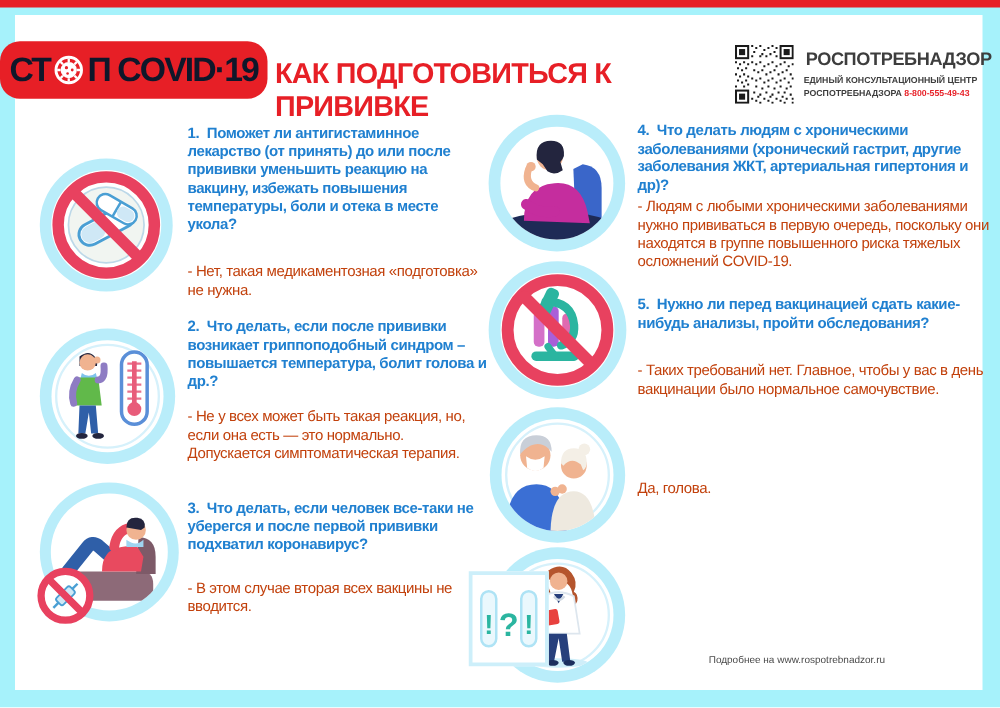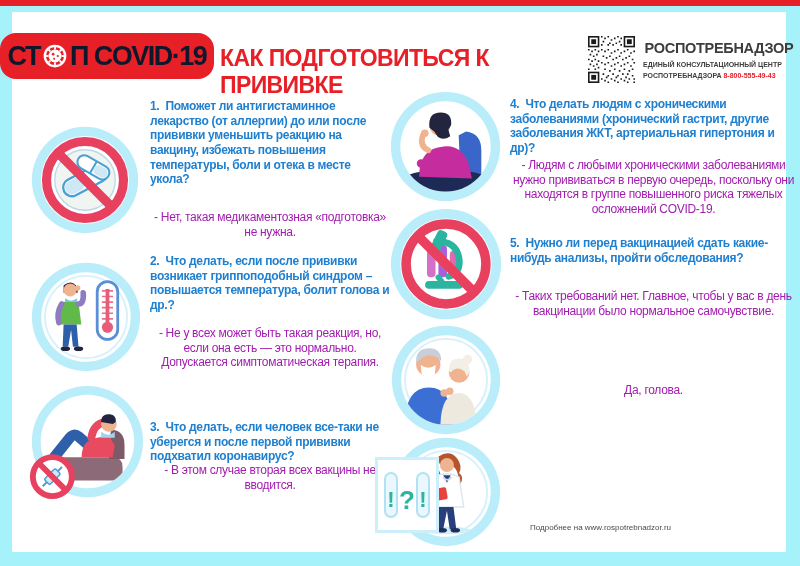--- a/index.html
+++ b/index.html
@@ -14,26 +14,26 @@
   .title{position:absolute;left:220px;top:45px;width:372px;text-align:left;
     font-size:23px;font-weight:bold;color:#e71f26;letter-spacing:-0.6px;z-index:3;}
   .qr{position:absolute;left:588px;top:36px;width:47px;height:47px;z-index:3;}
   .agency{position:absolute;left:643px;top:40px;width:152px;z-index:3;}
   .agency-name{font-size:14.5px;font-weight:bold;color:#3d3d3d;letter-spacing:-0.3px;text-align:center;}
   .agency-sub{margin-top:4px;font-size:7px;font-weight:bold;color:#3d3d3d;line-height:1.5;}
   .agency-sub .phone{color:#e71f26;}
   .ill{position:absolute;z-index:1;}
   .q,.a{position:absolute;font-size:12px;line-height:1.22;letter-spacing:-0.3px;z-index:2;}
   .q{font-weight:bold;color:#2080d0;}
-  .a{color:#a21caf;text-align:center;}
+  .a{color:#c2410c;}
   .qnum{margin-right:6px;}
   .lab-card{position:absolute;left:375px;top:457px;width:64px;height:76px;background:#fff;
     border:3px solid #cdeffa;box-sizing:border-box;z-index:3;display:flex;
     align-items:center;justify-content:center;}
-  .footer{position:absolute;left:530px;top:523px;width:215px;text-align:left;
+  .footer{position:absolute;left:530px;top:523px;width:215px;text-align:center;
     font-size:8px;color:#4a4a4a;z-index:2;}
 </style>
 </head>
 <body>
 
 <div class="poster">
   <div class="top-red"></div>
   <div class="sheet"></div>
 
   <div class="stop-box">
@@ -257,30 +257,30 @@
     <svg width="56" height="64" viewBox="0 0 56 64">
       <rect x="6" y="10" width="12" height="44" rx="6" fill="#eaf8fd" stroke="#aee3f5" stroke-width="2"></rect>
       <rect x="38" y="10" width="12" height="44" rx="6" fill="#eaf8fd" stroke="#aee3f5" stroke-width="2"></rect>
       <text x="12" y="44" text-anchor="middle" font-size="22" font-weight="bold" fill="#2bb5a0">!</text>
       <text x="28" y="46" text-anchor="middle" font-size="26" font-weight="bold" fill="#2bb5a0">?</text>
       <text x="44" y="44" text-anchor="middle" font-size="22" font-weight="bold" fill="#2bb5a0">!</text>
     </svg>
   </div>
 
   <div class="q" style="left:150px;top:99px;width:240px">
-    <span class="qnum">1.</span><span>Поможет ли антигистаминное лекарство (от аллергии) до или после прививки уменьшить реакцию на вакцину, избежать повышения температуры, боли и отека в месте укола?</span>
+    <span class="qnum">1.</span><span>Поможет ли антигистаминное лекарство (от принять) до или после прививки уменьшить реакцию на вакцину, избежать повышения температуры, боли и отека в месте укола?</span>
   </div>
   <div class="a" style="left:150px;top:210px;width:240px">- Нет, такая медикаментозная «подготовка» не нужна.</div>
 
   <div class="q" style="left:150px;top:254px;width:240px">
     <span class="qnum">2.</span><span>Что делать, если после прививки возникает гриппоподобный синдром – повышается температура, болит голова и др.?</span>
   </div>
   <div class="a" style="left:150px;top:326px;width:240px">- Не у всех может быть такая реакция, но, если она есть — это нормально. Допускается симптоматическая терапия.</div>
 
-  <div class="q" style="left:150px;top:420px;width:240px">
+  <div class="q" style="left:150px;top:399px;width:240px">
     <span class="qnum">3.</span><span>Что делать, если человек все-таки не уберегся и после первой прививки подхватил коронавирус?</span>
   </div>
   <div class="a" style="left:150px;top:463px;width:240px">- В этом случае вторая всех вакцины не вводится.</div>
 
   <div class="q" style="left:510px;top:97px;width:287px">
     <span class="qnum">4.</span><span>Что делать людям с хроническими заболеваниями (хронический гастрит, другие заболевания ЖКТ, артериальная гипертония и др)?</span>
   </div>
   <div class="a" style="left:510px;top:158px;width:287px">- Людям с любыми хроническими заболеваниями нужно прививаться в первую очередь, поскольку они находятся в группе повышенного риска тяжелых осложнений COVID-19.</div>
 
   <div class="q" style="left:510px;top:236px;width:287px">

